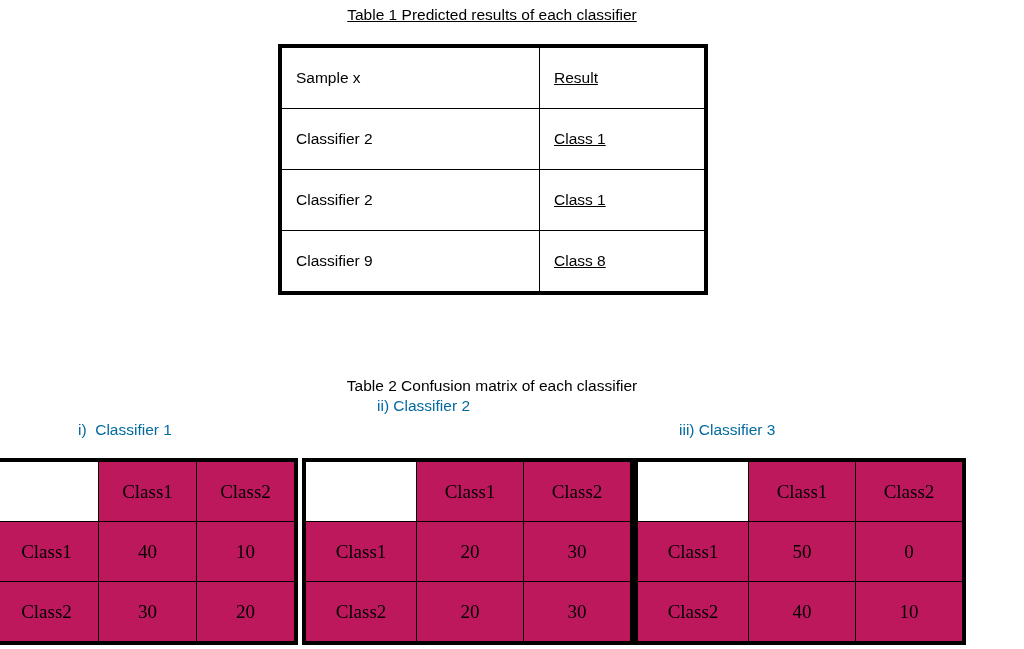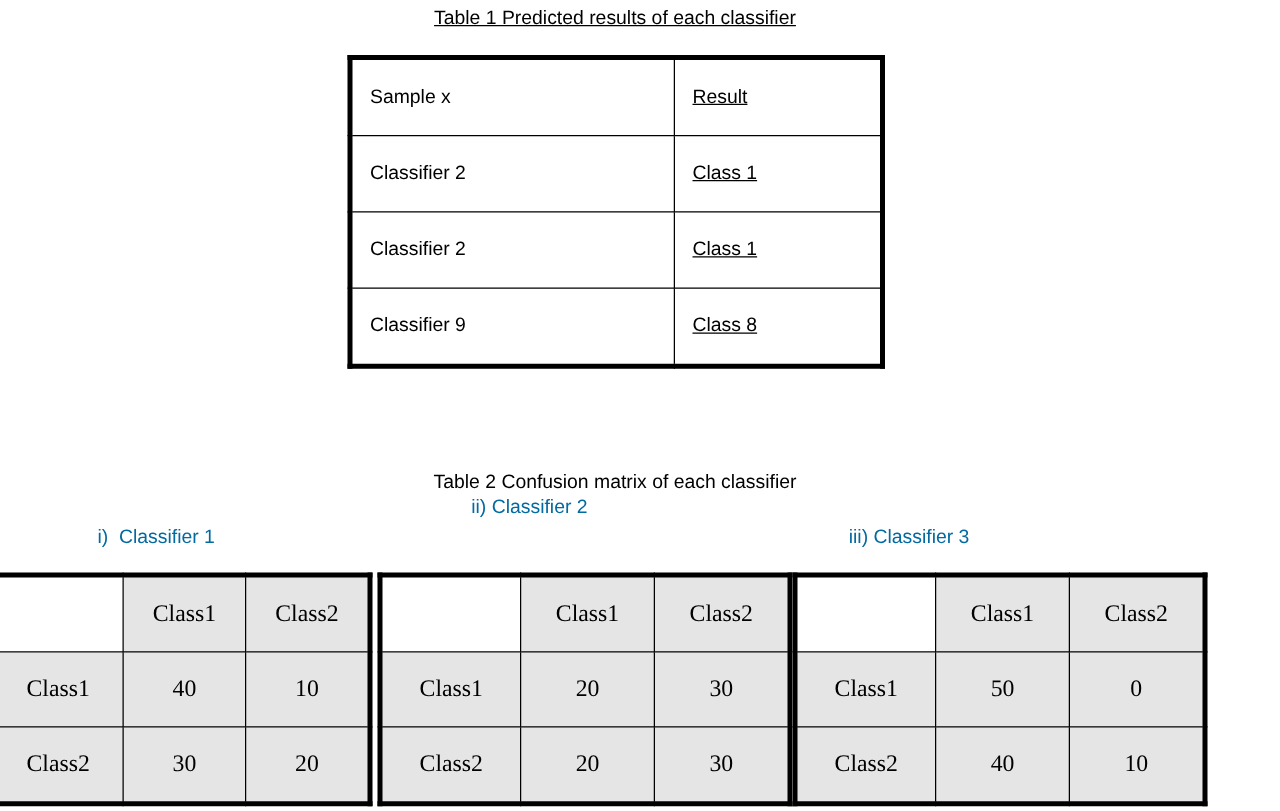--- a/index.html
+++ b/index.html
@@ -107,21 +107,21 @@
     border: 4px solid #000;
     background: #fff;
   }
   table.cm td {
     border: 1.5px solid #000;
     font-family: "Liberation Serif", serif;
     font-size: 19px;
     color: #000;
     text-align: center;
     vertical-align: middle;
-    background: #e5e5e5;
+    background: #be185d;
     height: 57px;
   }
   table.cm td.corner { background: #fff; }
   table.cm td.rowhead { text-align: center; }
 
   
   #cm1-wrap {
     left: -6px;
     width: 293px;
   }

